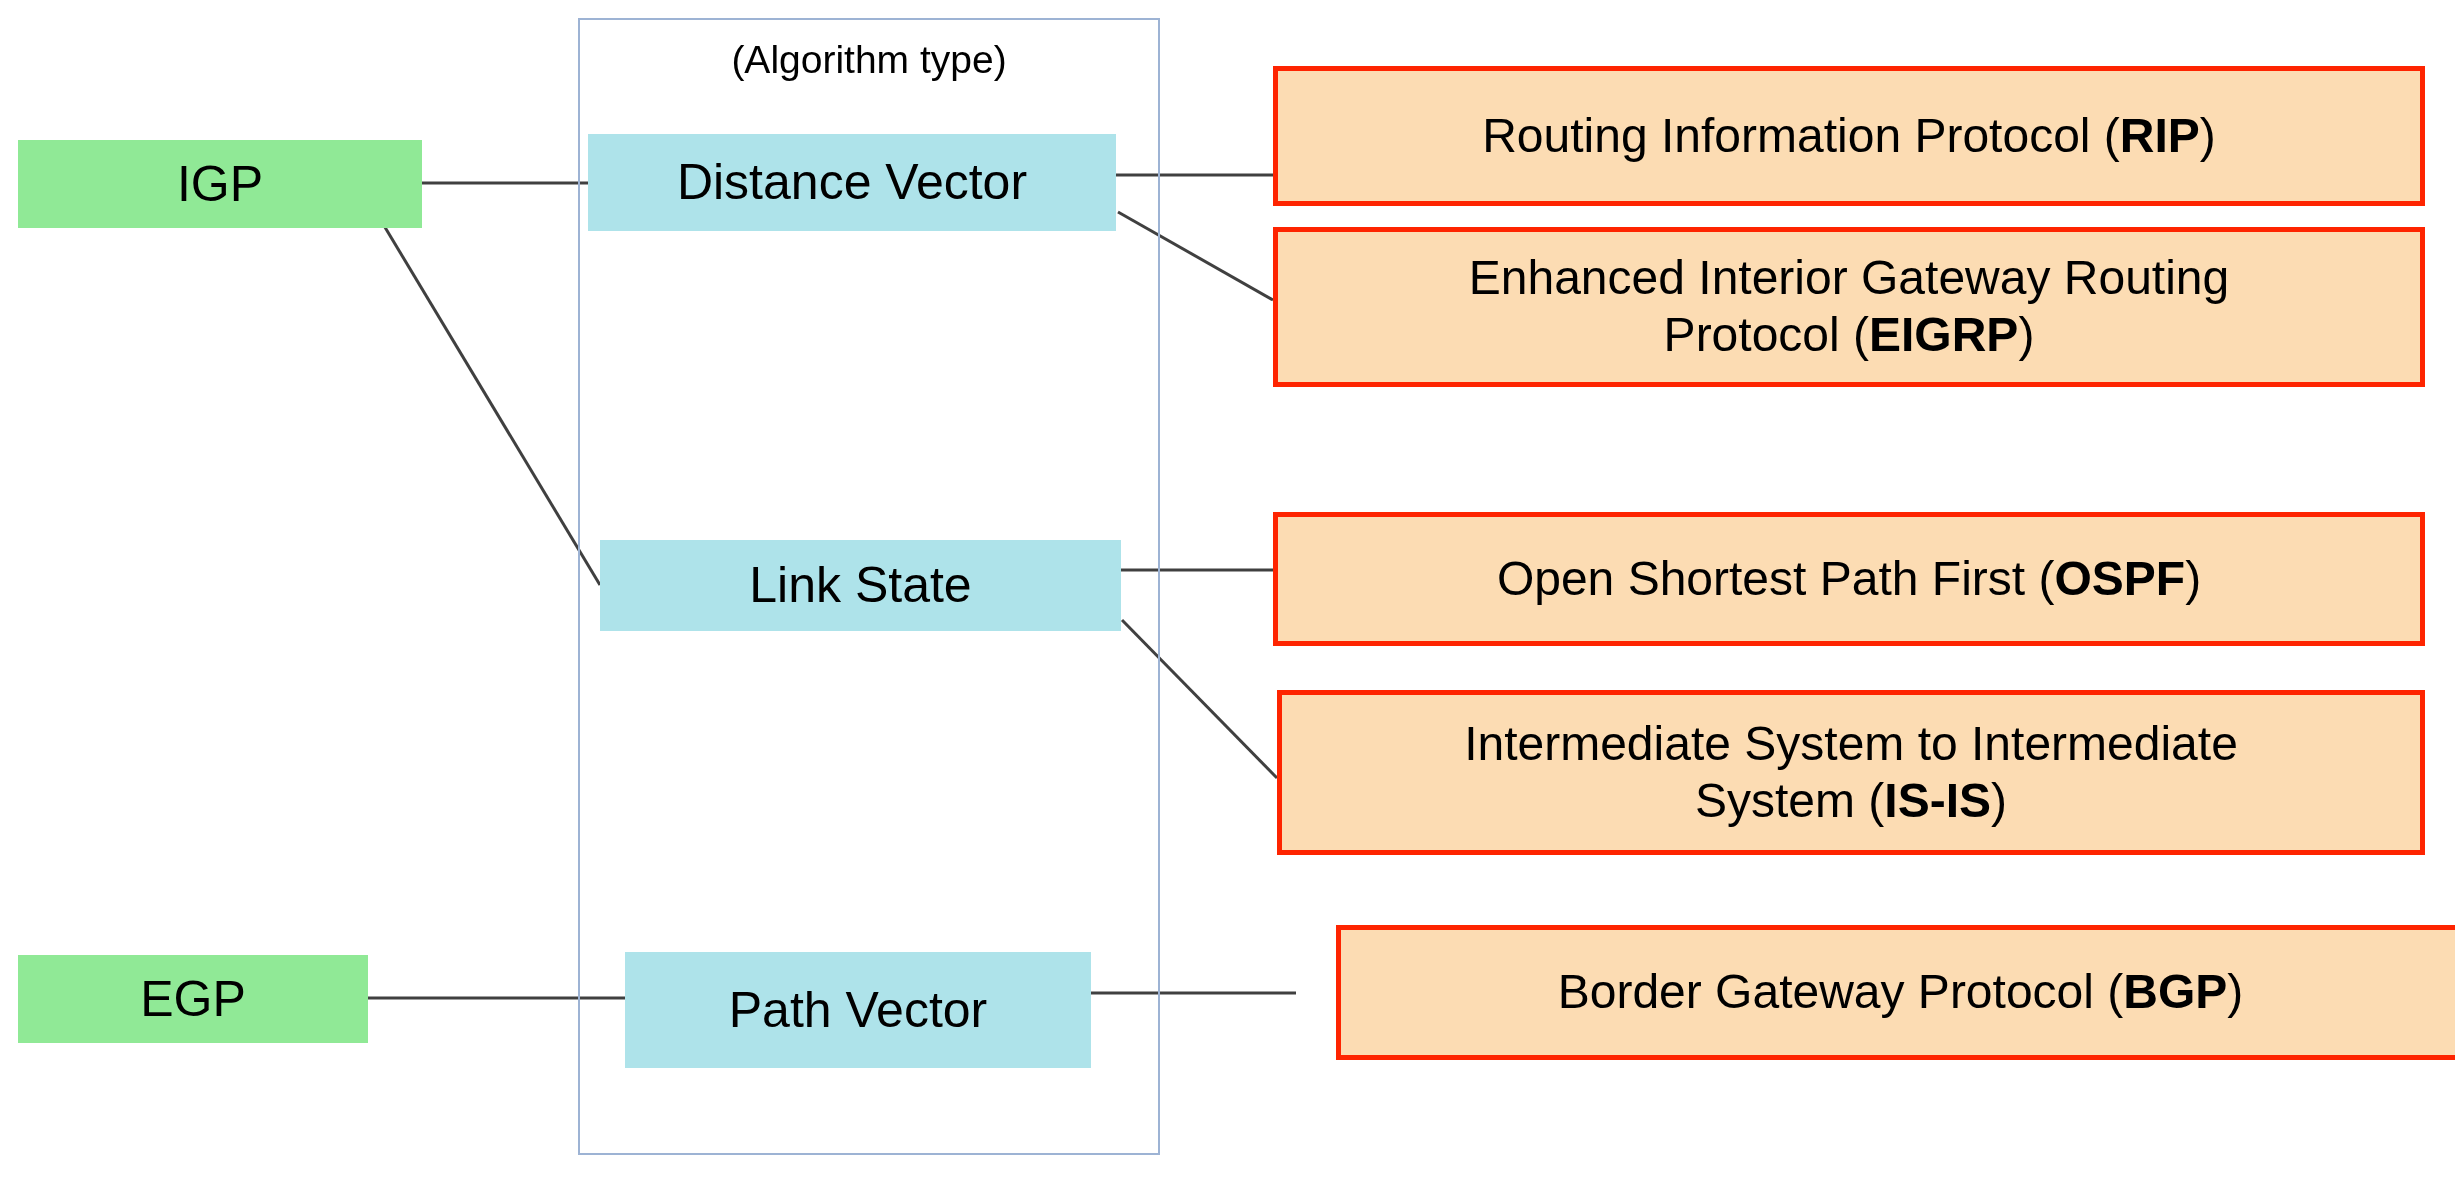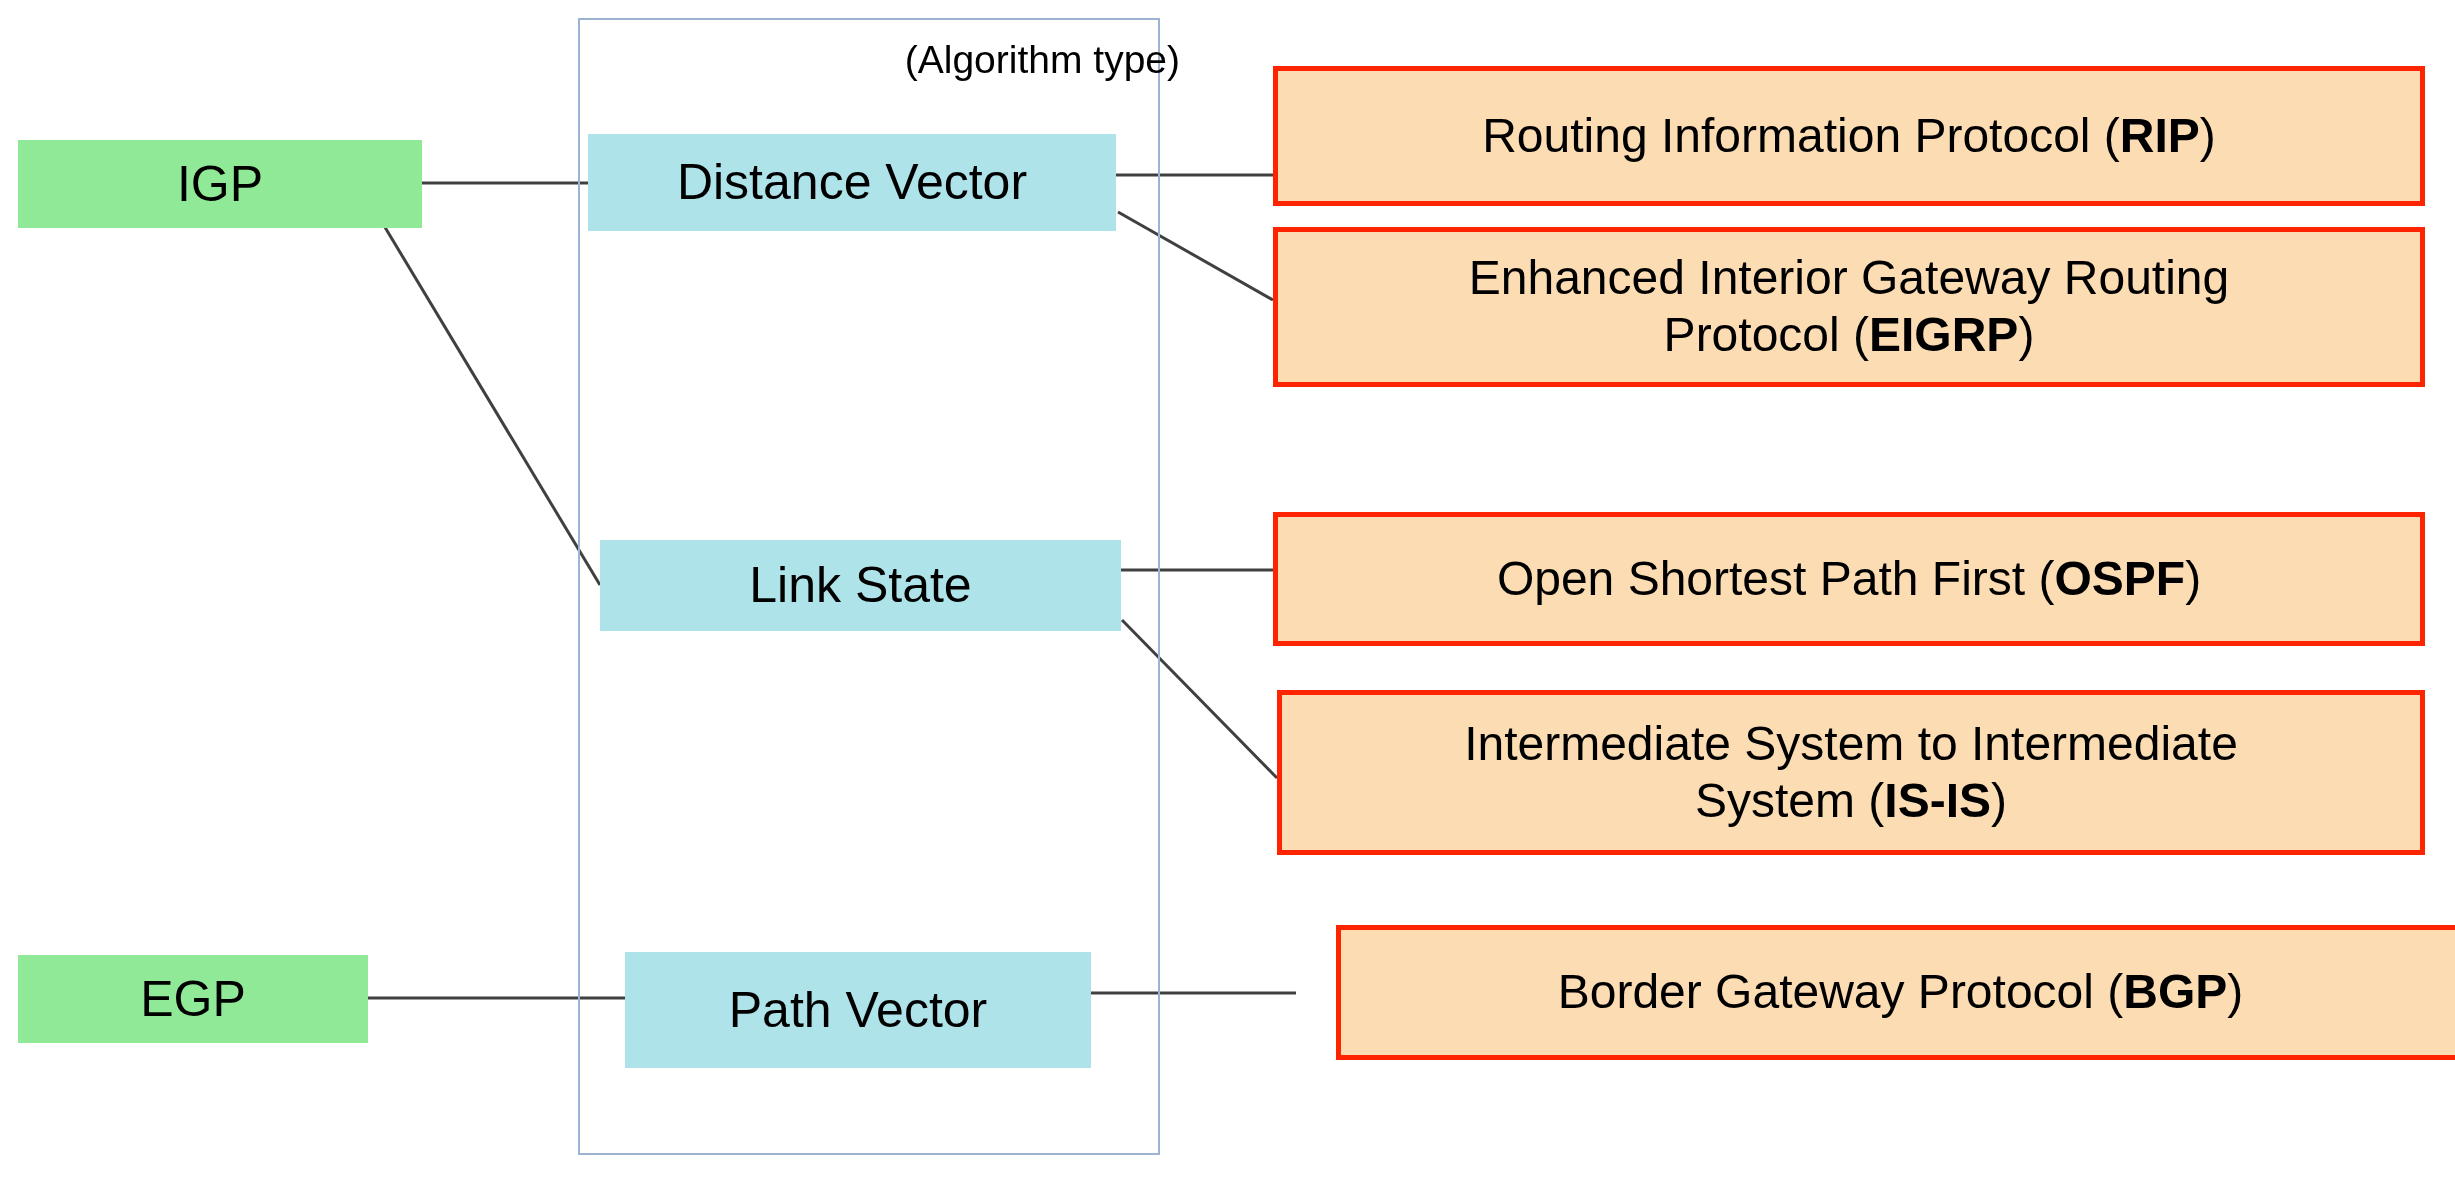--- a/index.html
+++ b/index.html
@@ -36,25 +36,24 @@
     line-height: 1.18;
   }
   .group-box {
     position: absolute;
     box-sizing: border-box;
     border: 2px solid #9db3d4;
     background: transparent;
   }
   .group-label {
     position: absolute;
-    text-align: right;
+    text-align: center;
     color: #000000;
     font-size: 39px;
     white-space: nowrap;
-    margin-left: 20px;
   }
   .green {
     background: #90e996;
     font-size: 50px;
   }
   .cyan {
     background: #aee3ea;
     font-size: 50px;
   }
   .orange {

